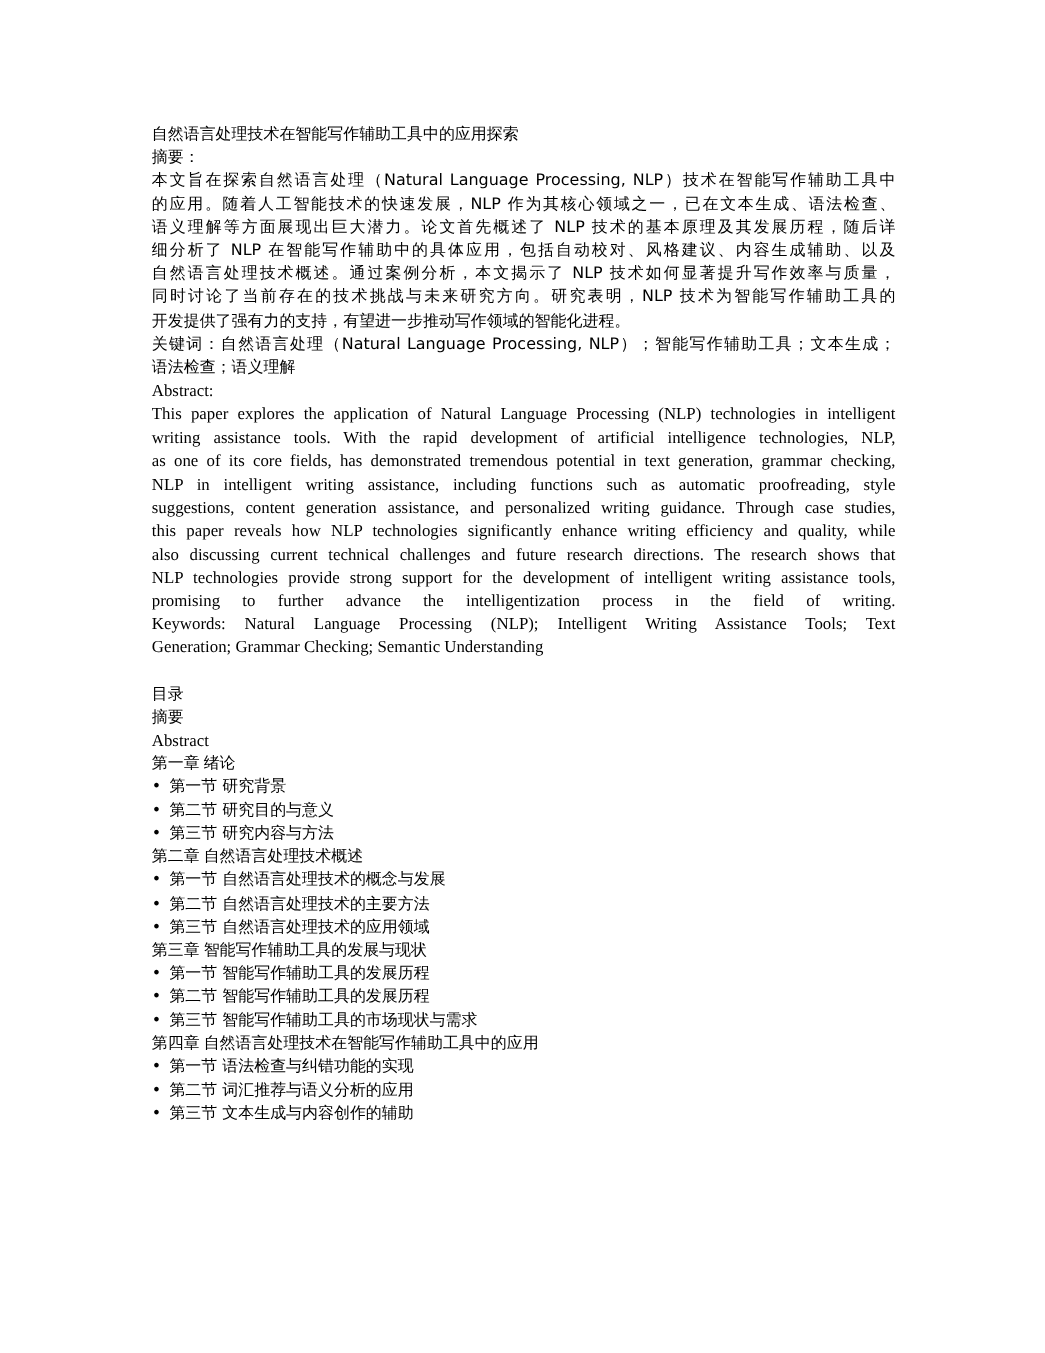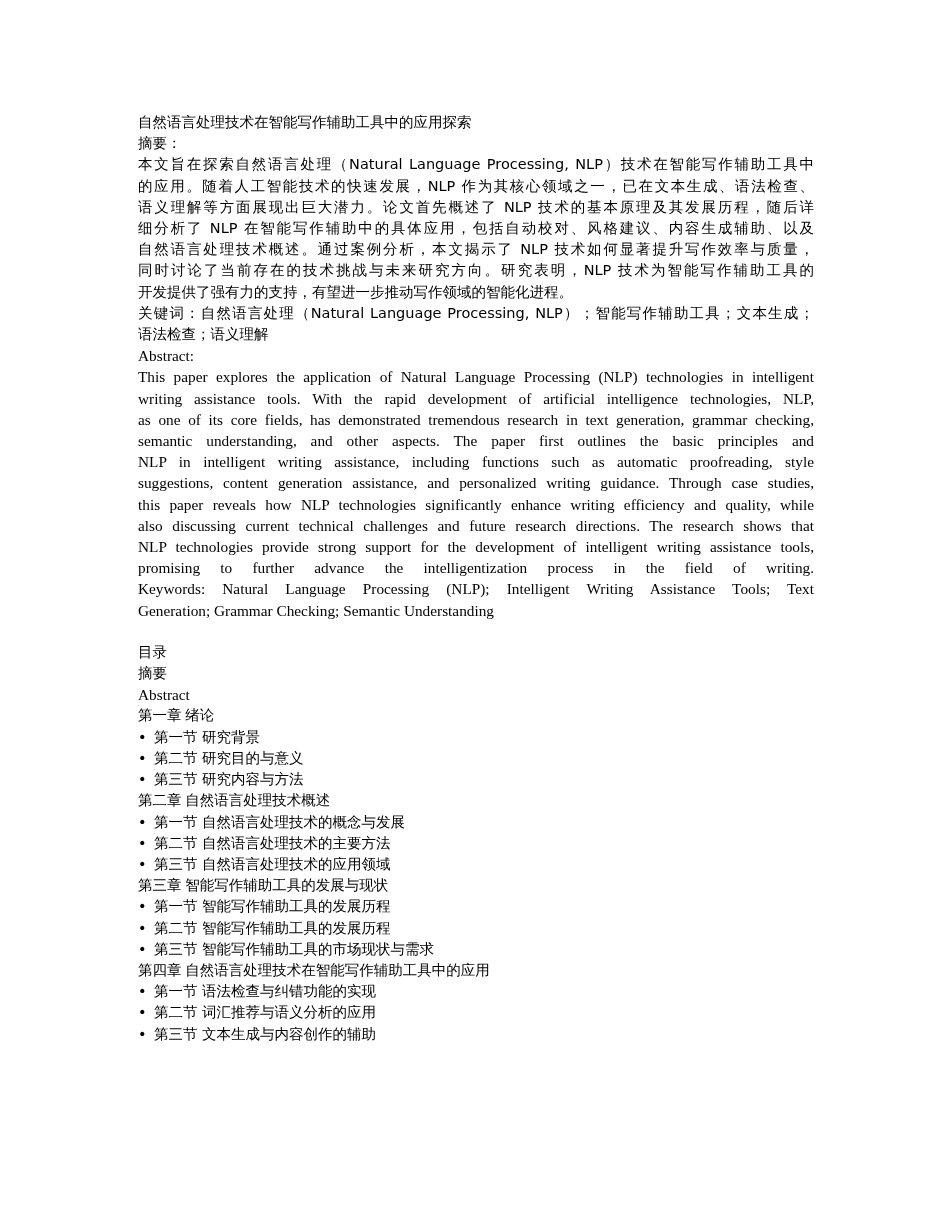--- a/index.html
+++ b/index.html
@@ -120,22 +120,21 @@
     <div class="zh just-block">
       <span class="just-line">关键词：自然语言处理（Natural Language Processing, NLP）；智能写作辅助工具；文本生成；</span>
       <span class="just-line-last">语法检查；语义理解</span>
     </div>
 
     <div class="en-label">Abstract:</div>
 
     <div class="en just-block">
       <span class="just-line">This paper explores the application of Natural Language Processing (NLP) technologies in intelligent</span>
       <span class="just-line">writing assistance tools. With the rapid development of artificial intelligence technologies, NLP,</span>
-      <span class="just-line">as one of its core fields, has demonstrated tremendous research in text generation, grammar checking,</span>
-      <span class="just-line">semantic understanding, and other aspects. The paper first outlines the basic principles and</span>
+      <span class="just-line">as one of its core fields, has demonstrated tremendous potential in text generation, grammar checking,</span>
       <span class="just-line">NLP in intelligent writing assistance, including functions such as automatic proofreading, style</span>
       <span class="just-line">suggestions, content generation assistance, and personalized writing guidance. Through case studies,</span>
       <span class="just-line">this paper reveals how NLP technologies significantly enhance writing efficiency and quality, while</span>
       <span class="just-line">also discussing current technical challenges and future research directions. The research shows that</span>
       <span class="just-line">NLP technologies provide strong support for the development of intelligent writing assistance tools,</span>
       <span class="just-line">promising to further advance the intelligentization process in the field of writing.</span>
     </div>
 
     <div class="en just-block">
       <span class="just-line">Keywords: Natural Language Processing (NLP); Intelligent Writing Assistance Tools; Text</span>

